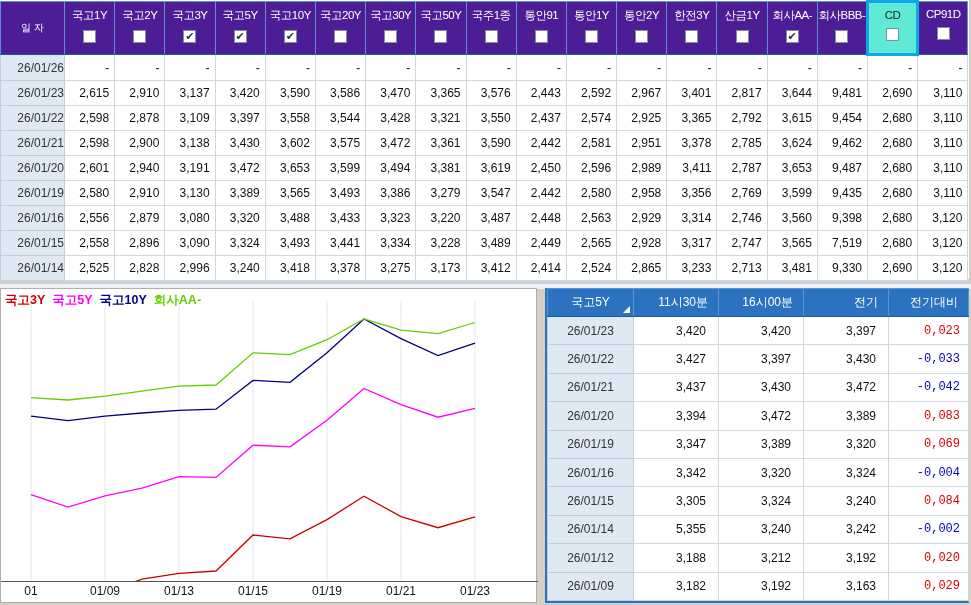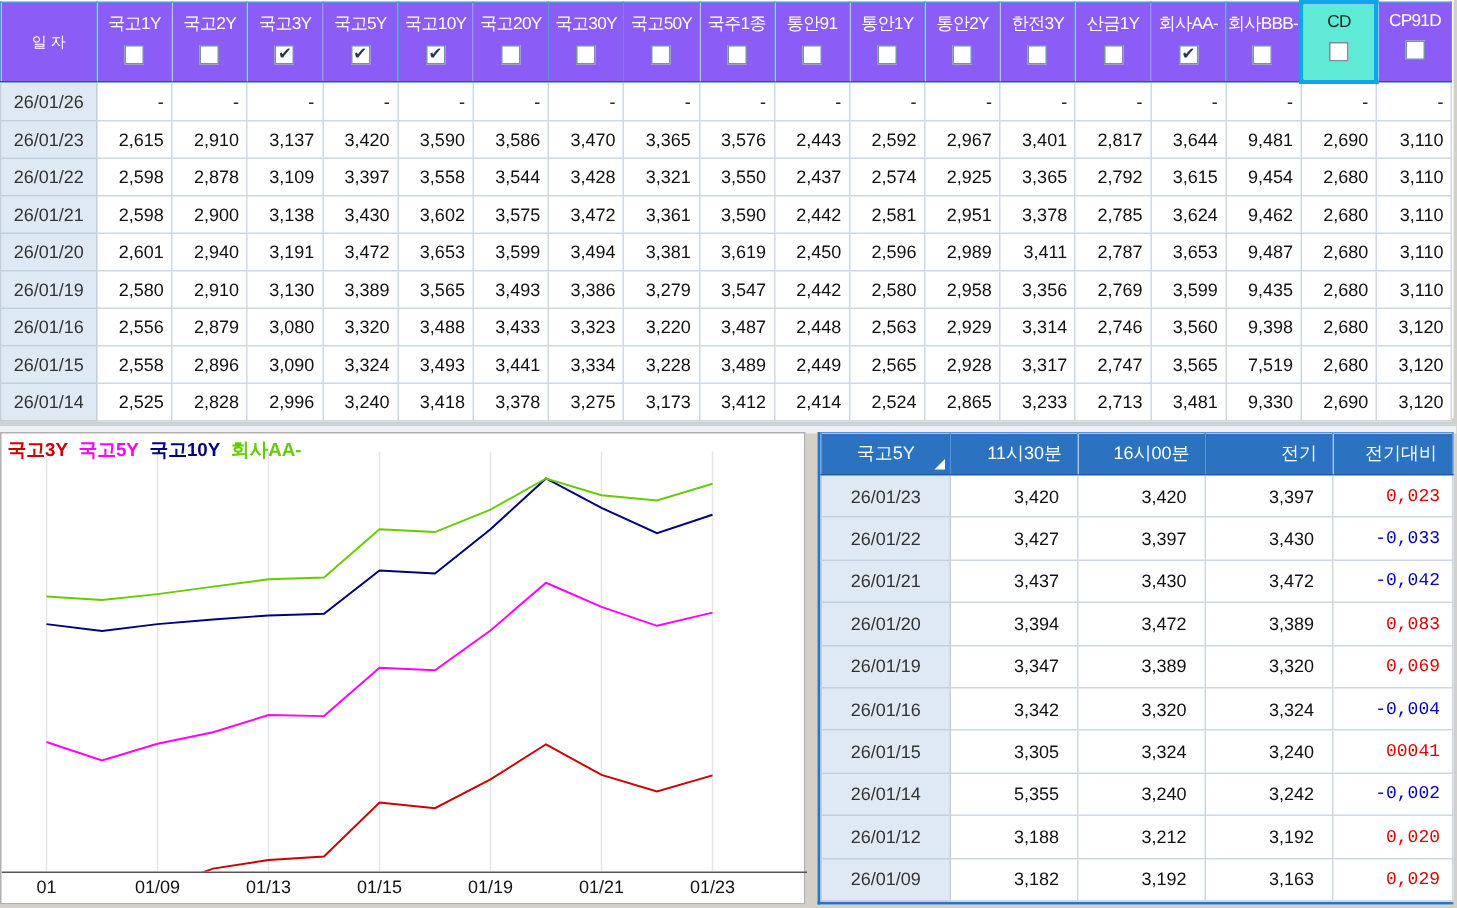--- a/index.html
+++ b/index.html
@@ -8,38 +8,38 @@
     background:#d4d0c8;
     font-family:"Liberation Sans","DejaVu Sans",sans-serif;
     font-size:12px;color:#111;
     -webkit-font-smoothing:none;
   }
   
   #main-table-wrap{position:absolute;left:0;top:5;width:969px;height:279px;background:#fff;}
   table{border-collapse:collapse;table-layout:fixed;}
   #main-table{width:968px;height:279px;}
   #main-table th{
-    background:#8b5cf6;color:#fff;font-weight:normal;font-size:12px;
+    background:#4c1d95;color:#fff;font-weight:normal;font-size:12px;
     border:1px solid #5b93d2;border-bottom:1px solid #1a5ba5;
     padding:0;vertical-align:top;height:50px;position:relative;
   }
   #main-table th .lbl{margin-top:6px;text-align:center;white-space:nowrap;overflow:hidden;font-size:11.5px;letter-spacing:-0.5px;}
   #main-table th.date-h{vertical-align:middle;font-size:10px;}
   #main-table th.hl{background:#5eead4;color:#222;border:3px solid #0ea5e9;}
   .cb{
     width:13px;height:13px;background:#fff;border:1px solid #78909f;
     margin:7px auto 0 auto;line-height:11px;text-align:center;
     font-size:11px;color:#223a56;box-sizing:border-box;
   }
   #main-table td{
     border:1px solid #ccd8e4;background:#fff;height:24px;
     text-align:right;padding:0 5px 0 0;font-size:12px;color:#111;white-space:nowrap;
   }
   #main-table td.date{
-    background:#dfe9f3;text-align:center;padding:0;color:#333;border-color:#c2cfdc;
+    background:#dfe9f3;text-align:right;padding:0;color:#333;border-color:#c2cfdc;
   }
   
   #chart-panel{
     position:absolute;left:0;top:288px;width:537px;height:315px;
     background:#fff;border:1px solid #b0b0b0;box-sizing:border-box;
   }
   #chart-legend{position:absolute;left:4px;top:3px;z-index:2;font-size:12.5px;white-space:nowrap;}
   #chart-legend span{margin-right:7px;font-weight:bold;}
   #chart-svg{position:absolute;left:0;top:0;}
   
@@ -462,21 +462,21 @@
           <td class="">3,342</td>
           <td class="">3,320</td>
           <td class="">3,324</td>
           <td class="chg down">-0,004</td>
         </tr>
         <tr>
           <td class="date">26/01/15</td>
           <td class="">3,305</td>
           <td class="">3,324</td>
           <td class="">3,240</td>
-          <td class="chg up">00041</td>
+          <td class="chg up">0,084</td>
         </tr>
         <tr>
           <td class="date">26/01/14</td>
           <td class="">5,355</td>
           <td class="">3,240</td>
           <td class="">3,242</td>
           <td class="chg down">-0,002</td>
         </tr>
         <tr>
           <td class="date">26/01/12</td>

